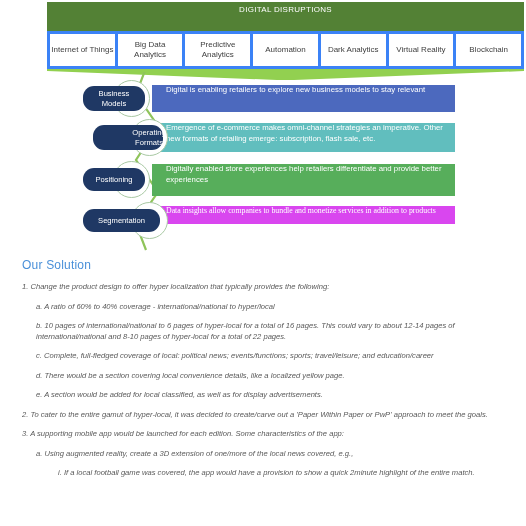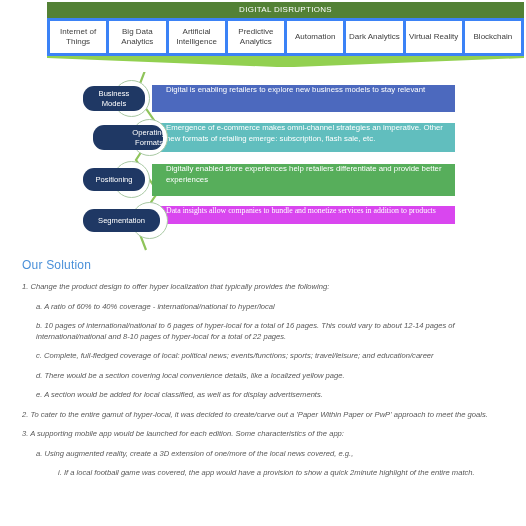--- a/index.html
+++ b/index.html
@@ -19,21 +19,21 @@
 
   
   #disruptions-banner {
     position: absolute;
     left: 47px;
     top: 2px;
     width: 477px;
   }
   #banner-title-bar {
     background: #538135;
-    height: 16px;
+    height: 29px;
     line-height: 16px;
     text-align: center;
     color: #ffffff;
     font-size: 8px;
     letter-spacing: 0.3px;
   }
   #banner-chip-band {
     background: #3b82f6;
     padding: 3px 3px;
     display: flex;
@@ -146,23 +146,20 @@
 <div id="disruptions-banner">
   <div id="banner-title-bar">DIGITAL DISRUPTIONS</div>
   <div id="banner-chip-band">
     <div class="chip">
         <span>Internet of Things</span>
       </div>
     <div class="chip">
         <span>Big Data Analytics</span>
       </div>
     <div class="chip">
-        <span>Artificial Intelligence</span>
-      </div>
-    <div class="chip">
         <span>Predictive Analytics</span>
       </div>
     <div class="chip">
         <span>Automation</span>
       </div>
     <div class="chip">
         <span>Dark Analytics</span>
       </div>
     <div class="chip">
         <span>Virtual Reality</span>

